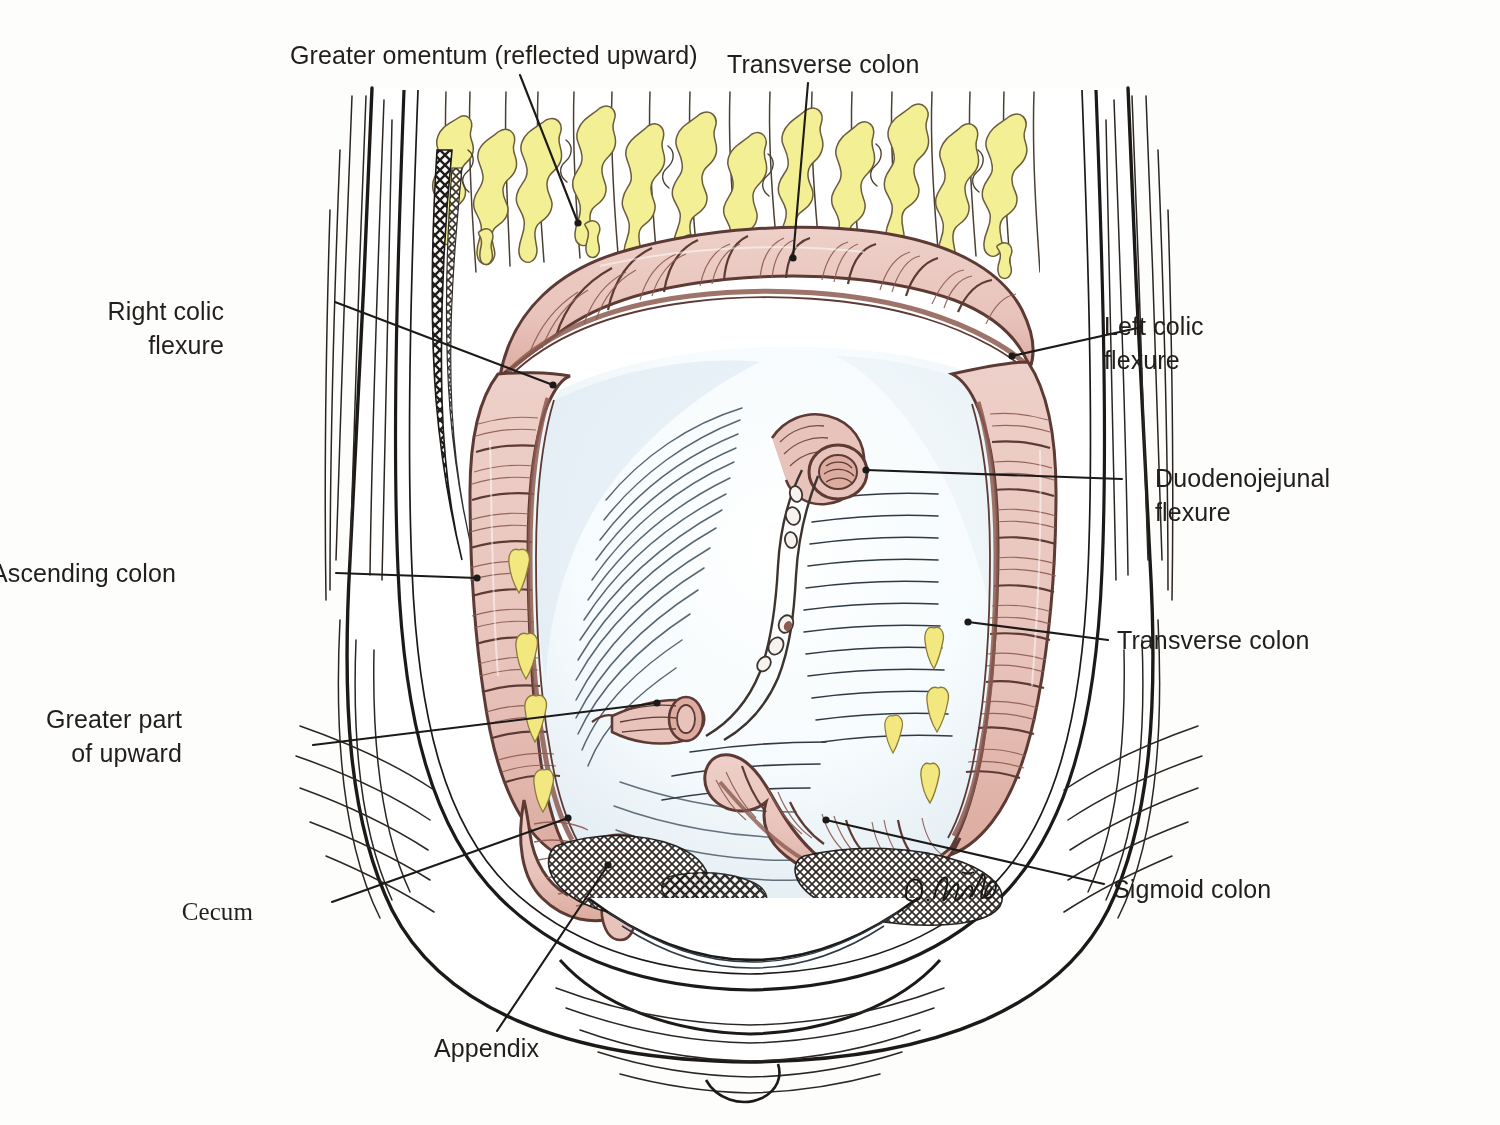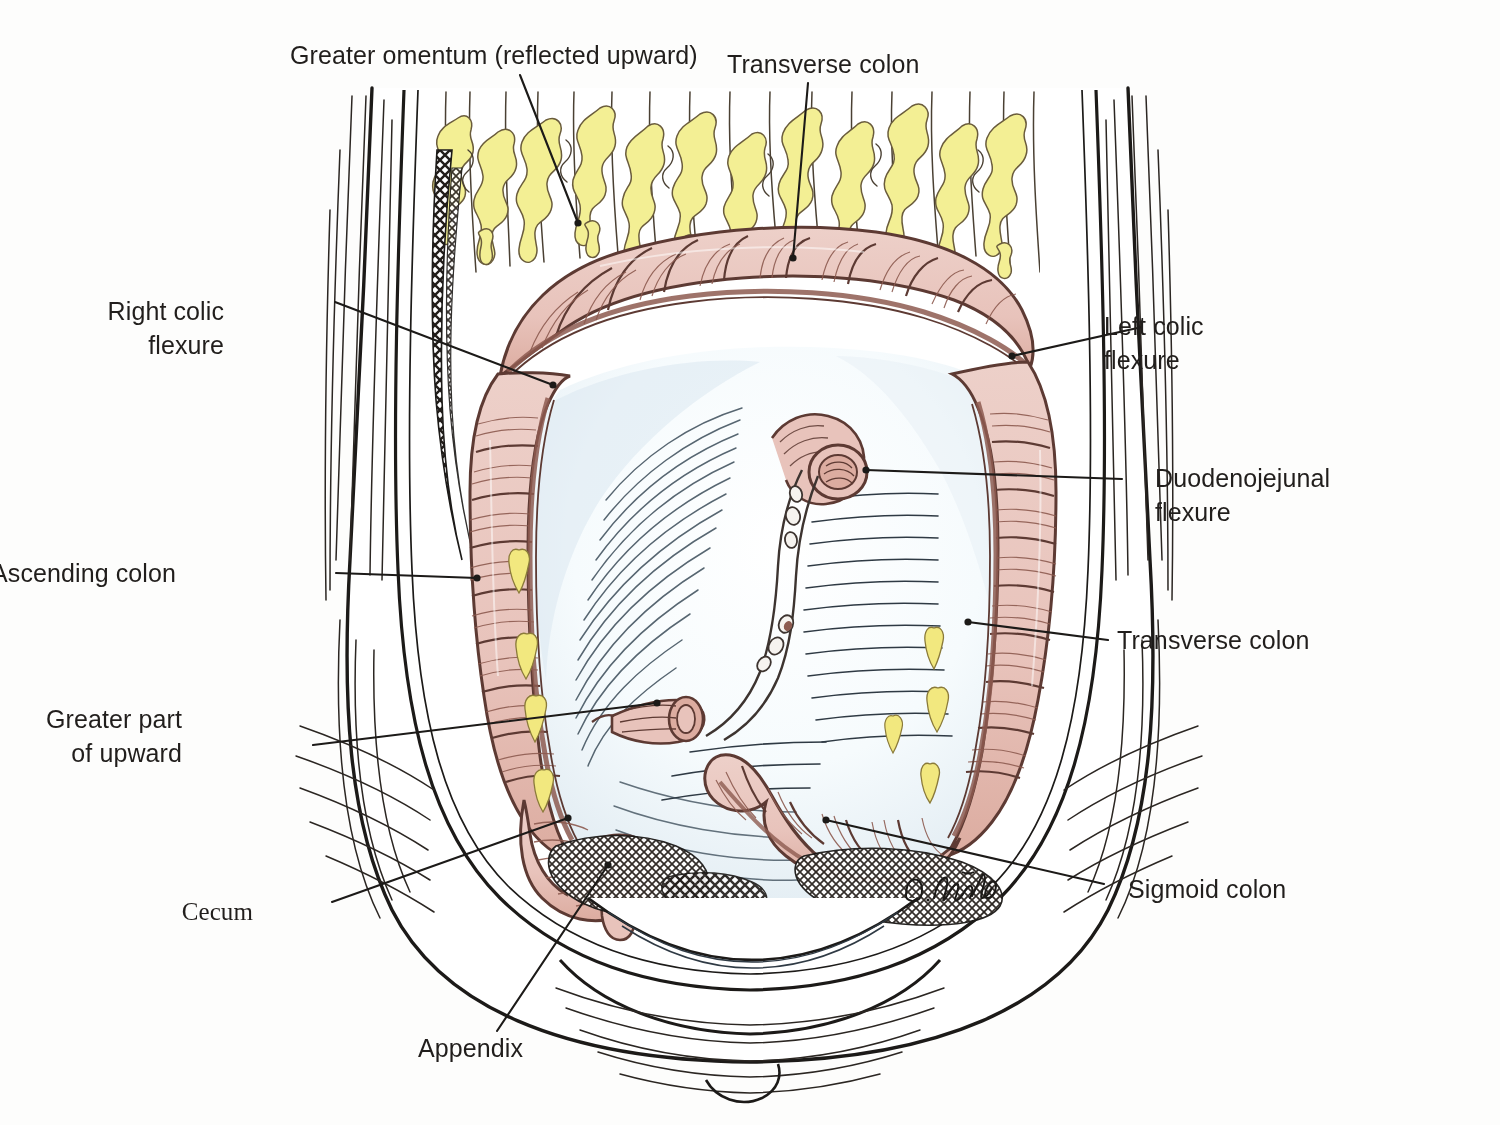--- a/index.html
+++ b/index.html
@@ -580,17 +580,17 @@
   <div id="labels">
       <div class="label left-align" style="top: 38px; left: 290px;"><div>Greater omentum (reflected upward)</div></div>
       <div class="label left-align" style="top: 47px; left: 727px;"><div>Transverse colon</div></div>
       <div class="label right-align" style="top: 254px; right: 1276px; margin-top: 40px;"><div>Right colic</div><div>flexure</div></div>
       <div class="label left-align" style="top: 309px; left: 1104px;"><div>Left colic</div><div>flexure</div></div>
       <div class="label left-align" style="top: 461px; left: 1131px; margin-left: 24px;"><div>Duodenojejunal</div><div>flexure</div></div>
       <div class="label right-align" style="top: 556px; right: 1324px;"><div>Ascending colon</div></div>
       <div class="label left-align" style="top: 623px; left: 1117px;"><div>Transverse colon</div></div>
       <div class="label right-align" style="top: 702px; right: 1318px;"><div>Greater part</div><div>of upward</div></div>
       <div class="label right-align" style="top: 895px; right: 1247px; font-family: Liberation Serif, serif;"><div>Cecum</div></div>
-      <div class="label left-align" style="top: 872px; left: 1113px; margin-left: 15px;"><div>Sigmoid colon</div></div>
-      <div class="label left-align" style="top: 1031px; left: 418px;"><div>Appendix</div></div>
+      <div class="label left-align" style="top: 872px; left: 1113px;"><div>Sigmoid colon</div></div>
+      <div class="label left-align" style="top: 1031px; left: 434px;"><div>Appendix</div></div>
     </div>
 
 </div>
 
 </body></html>

